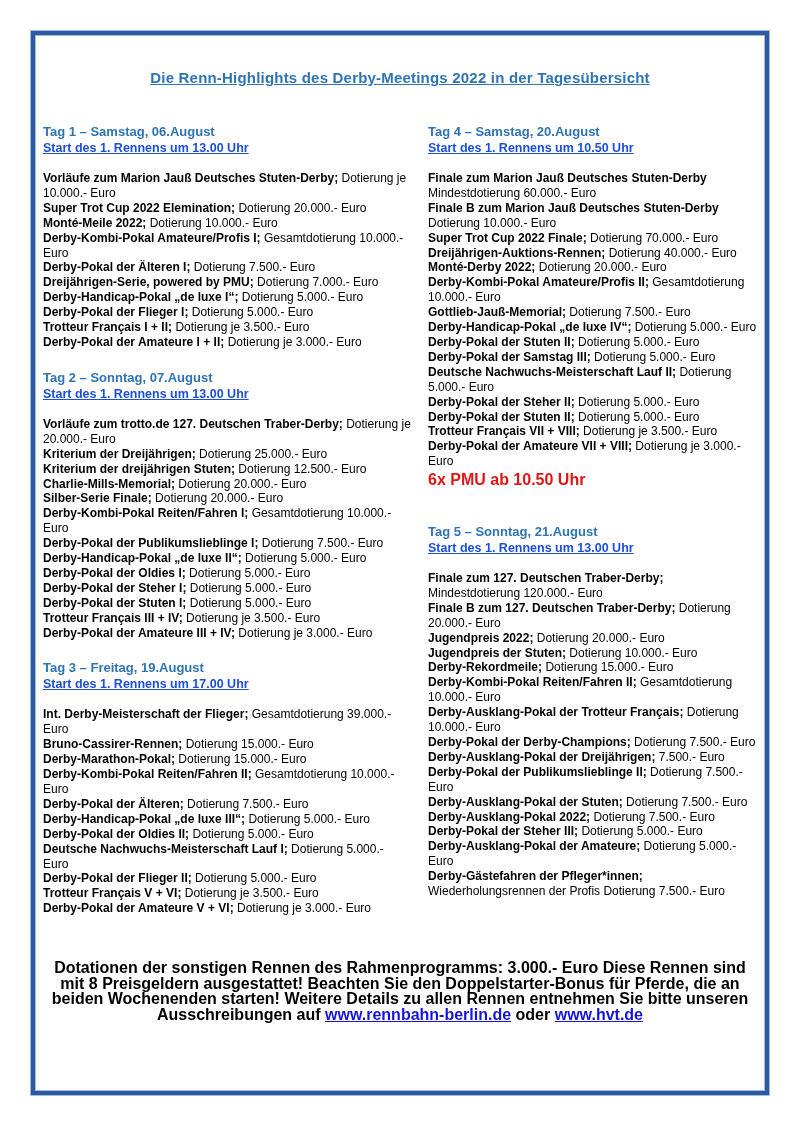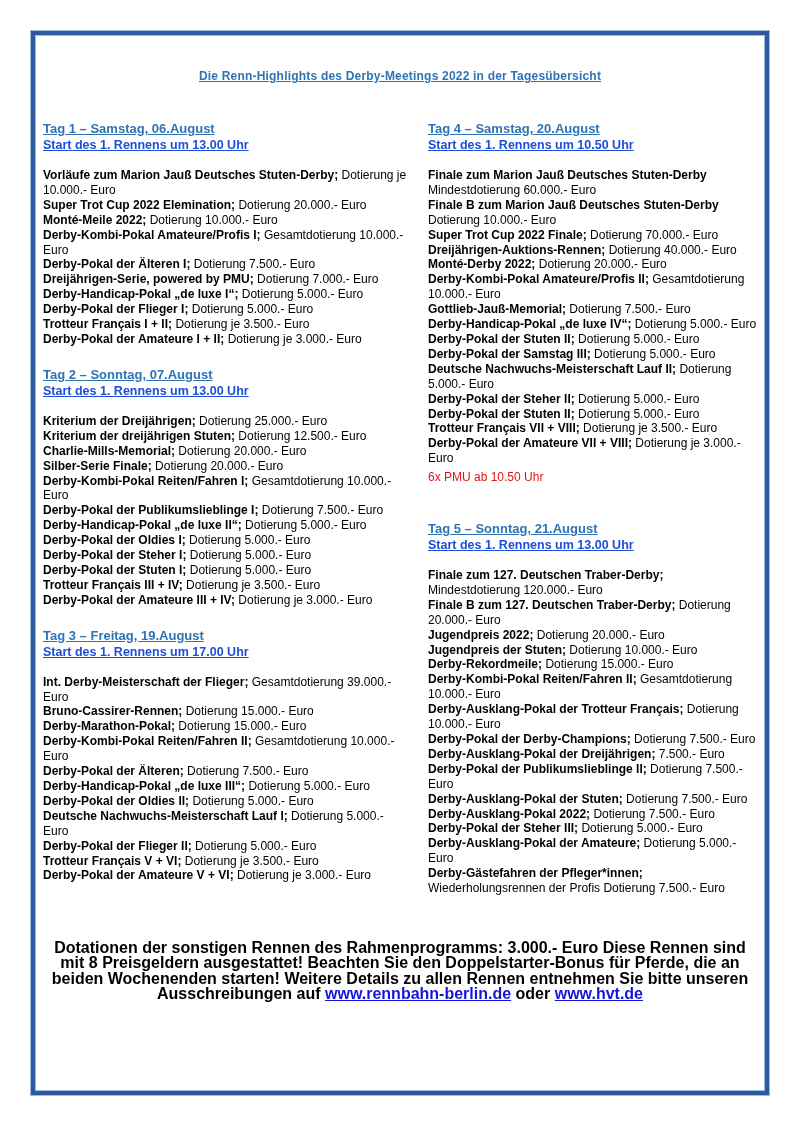--- a/index.html
+++ b/index.html
@@ -7,40 +7,40 @@
     position:relative;width:800px;height:1131px;background:#ffffff;
     font-family:"Liberation Sans","DejaVu Sans",sans-serif;color:#000;
     overflow:hidden;
   }
   .frame{position:absolute;left:30px;top:30px;right:30px;bottom:35px;
     border:1px solid var(--border-light,#9FBBE0);box-sizing:border-box;}
   .frame-core{width:100%;height:100%;border:4px solid var(--border-blue,#2D5A9E);box-sizing:border-box;}
   .frame-in{width:100%;height:100%;border:1px solid var(--border-light,#9FBBE0);box-sizing:border-box;overflow:hidden;}
   .content{padding:16px 7px 0 7px;}
   .title{
-    margin-top:17px;text-align:center;font-size:12px;font-weight:bold;
+    margin-top:17px;text-align:center;font-size:15px;font-weight:bold;
     color:var(--heading-blue,#2E74B5);text-decoration:underline;letter-spacing:.2px;
   }
   .columns{display:flex;margin-top:37px;align-items:flex-start;}
   .col-left{width:368px;margin-right:17px;flex:0 0 auto;}
   .col-right{width:330px;flex:0 0 auto;}
   .section + .section{margin-top:19px;}
   .col-right .section + .section{margin-top:35px;}
   .day-heading{
     margin:0;font-size:13px;font-weight:bold;color:var(--heading-blue,#2E74B5);
-    text-decoration:underline;line-height:17px;
+    line-height:17px;
   }
   .start-line{
     margin:0;font-size:12.5px;font-weight:bold;color:#1d4ed8;
     text-decoration:underline;line-height:17px;
   }
   .races{margin-top:14px;}
   .race{margin:0;font-size:12px;line-height:14.9px;}
   .race b{font-weight:bold;}
-  .pmu-note{margin-top:4px;font-size:12px;line-height:14.9px;font-weight:normal;color:var(--red,#E01515);}
+  .pmu-note{margin-top:4px;font-size:16px;line-height:14.9px;font-weight:bold;color:var(--red,#E01515);}
   .footer{
     width:704px;margin:44px auto 0;text-align:center;font-size:16px;
     font-weight:bold;line-height:15.5px;
   }
   .footer a{color:var(--link-blue,#1414DD);text-decoration:underline;cursor:pointer;}
 </style>
 </head>
 <body>
 
 <div class="page">
@@ -66,20 +66,21 @@
                     <p class="race"><b>Derby-Handicap-Pokal „de luxe I“;</b><span> Dotierung 5.000.- Euro</span></p>
                     <p class="race"><b>Derby-Pokal der Flieger I;</b><span> Dotierung 5.000.- Euro</span></p>
                     <p class="race"><b>Trotteur Français I + II;</b><span> Dotierung je 3.500.- Euro</span></p>
                     <p class="race"><b>Derby-Pokal der Amateure I + II;</b><span> Dotierung je 3.000.- Euro</span></p>
                   </div>
                 </div>
                 <div class="section">
                   <div class="day-heading">Tag 2 – Sonntag, 07.August</div>
                   <div class="start-line">Start des 1. Rennens um 13.00 Uhr</div>
                   <div class="races">
+                    <p class="race"><b>Vorläufe zum trotto.de 127. Deutschen Traber-Derby;</b><span> Dotierung je 20.000.- Euro</span></p>
                     <p class="race"><b>Kriterium der Dreijährigen;</b><span> Dotierung 25.000.- Euro</span></p>
                     <p class="race"><b>Kriterium der dreijährigen Stuten;</b><span> Dotierung 12.500.- Euro</span></p>
                     <p class="race"><b>Charlie-Mills-Memorial;</b><span> Dotierung 20.000.- Euro</span></p>
                     <p class="race"><b>Silber-Serie Finale;</b><span> Dotierung 20.000.- Euro</span></p>
                     <p class="race"><b>Derby-Kombi-Pokal Reiten/Fahren I;</b><span> Gesamtdotierung 10.000.- Euro</span></p>
                     <p class="race"><b>Derby-Pokal der Publikumslieblinge I;</b><span> Dotierung 7.500.- Euro</span></p>
                     <p class="race"><b>Derby-Handicap-Pokal „de luxe II“;</b><span> Dotierung 5.000.- Euro</span></p>
                     <p class="race"><b>Derby-Pokal der Oldies I;</b><span> Dotierung 5.000.- Euro</span></p>
                     <p class="race"><b>Derby-Pokal der Steher I;</b><span> Dotierung 5.000.- Euro</span></p>
                     <p class="race"><b>Derby-Pokal der Stuten I;</b><span> Dotierung 5.000.- Euro</span></p>

